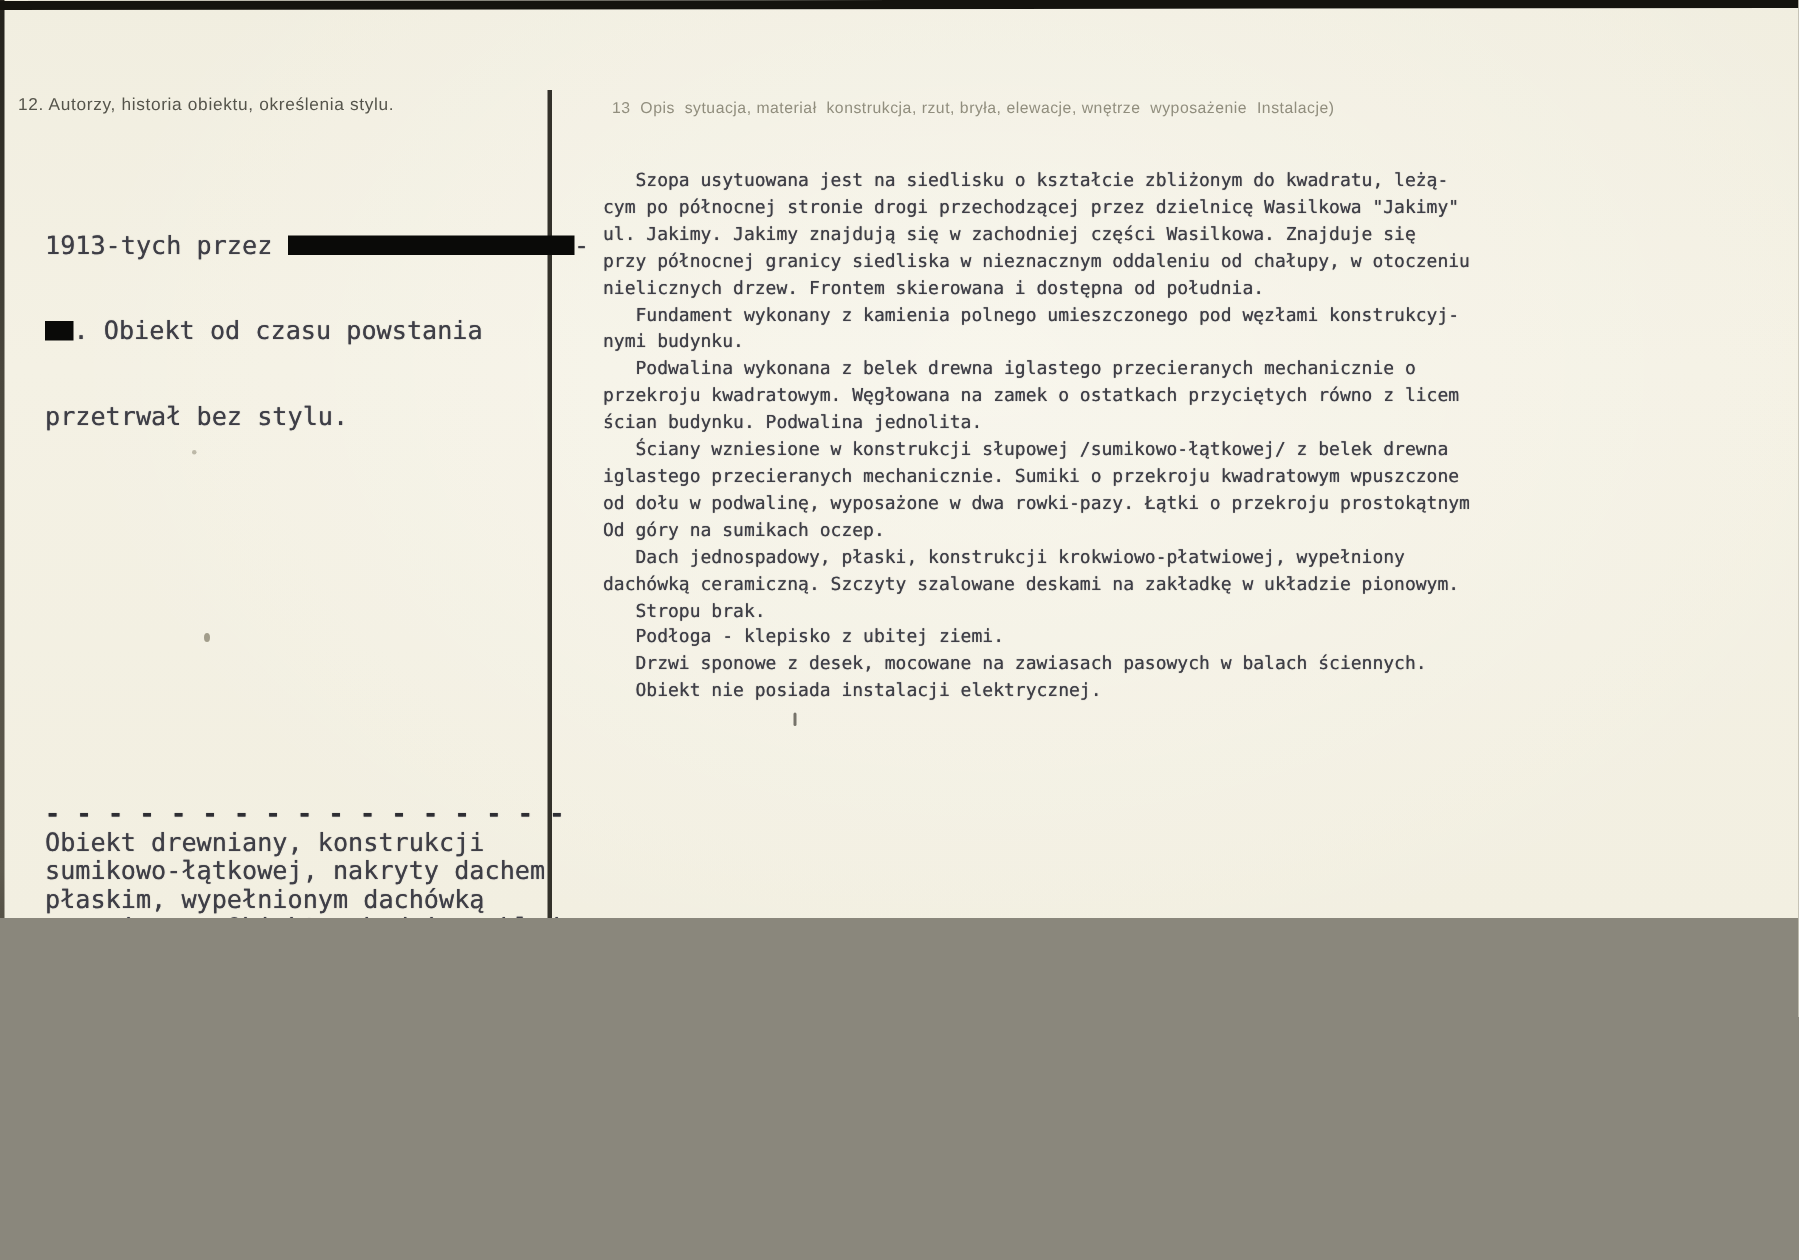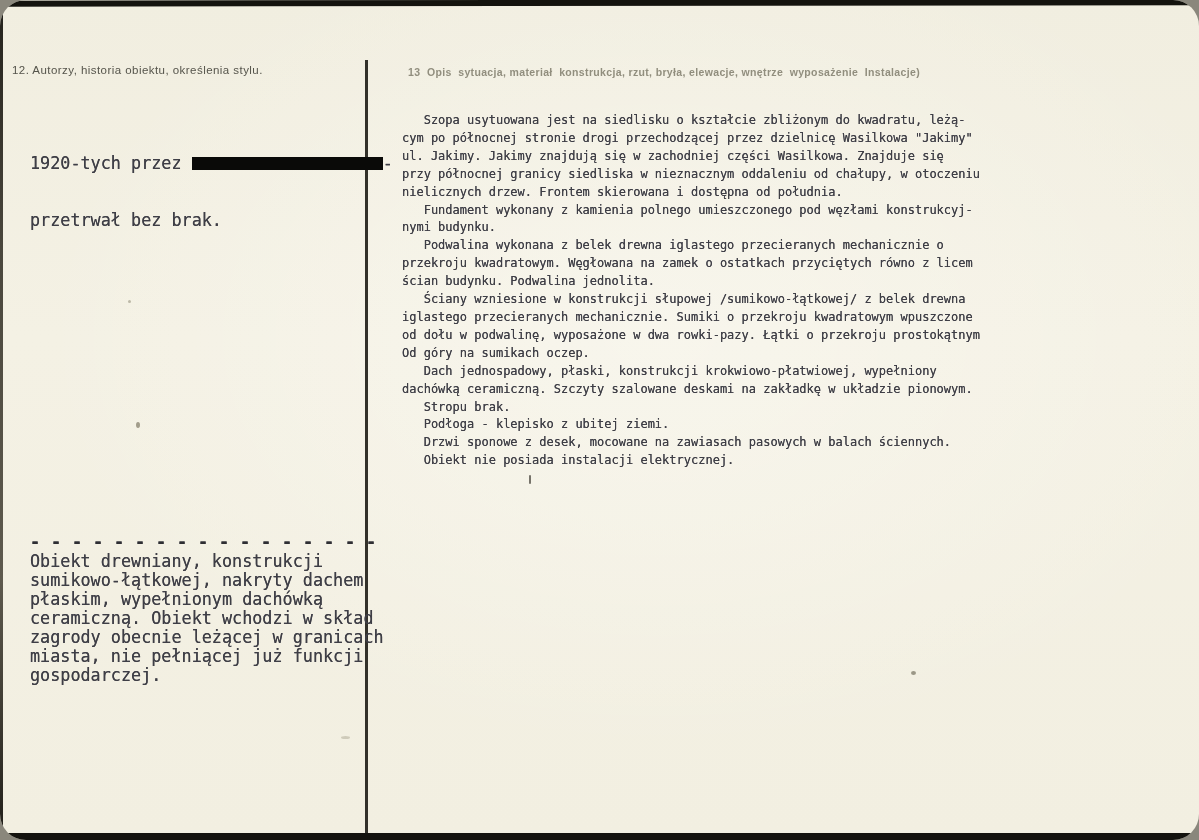--- a/index.html
+++ b/index.html
@@ -1,40 +1,39 @@
 <!DOCTYPE html>
 <html><head>
 <meta charset="utf-8">
 <style>
   html,body{margin:0;padding:0;background:#8a877c;}
   #scan{
     position:relative;
-    width:1199px;height:840px;
+    width:1199px;height:612px;
     background:#f3f0e2;
     background-image:
       radial-gradient(ellipse 900px 600px at 55% 40%, rgba(255,255,252,0.35), rgba(0,0,0,0) 70%),
       linear-gradient(180deg, #f1eee0 0%, #f4f1e4 40%, #f2efe1 100%);
     overflow:hidden;
     font-family:"DejaVu Sans Mono", monospace;
-    border-radius:26px;
   }
   .edgebar{position:absolute;background:#14130e;}
   #top-bar{left:0;top:0;width:1199px;height:6px;transform:skewY(-0.06deg);}
   #bottom-bar{left:0;top:833px;width:1199px;height:7px;}
   #left-edge{left:0;top:6px;width:3px;height:827px;background:linear-gradient(180deg,#23211b 0%,#4a473d 30%,#5e5a4e 70%,#23211b 100%);}
   #right-edge{left:1196px;top:6px;width:3px;height:827px;background:linear-gradient(180deg,#34322a,#54514555,#34322a);}
   #divider{position:absolute;left:365px;top:60px;width:3px;height:773px;background:#33312a;}
 
   .print-header{
     position:absolute;
     font-family:"Liberation Sans", sans-serif;
     white-space:pre;
   }
   #header-left{left:12px;top:64px;font-size:11.5px;letter-spacing:0.45px;color:#55544b;font-weight:500;}
-  #header-right{left:408px;top:66px;font-size:10.5px;letter-spacing:0.35px;color:#918e7e;font-weight:700;text-align:right;}
+  #header-right{left:408px;top:66px;font-size:10.5px;letter-spacing:0.35px;color:#918e7e;font-weight:400;text-align:right;}
 
   .typewriter{
     position:absolute;
     color:#3e3e46;
     white-space:pre;
     text-shadow:0 0 0.55px rgba(58,58,66,0.85);
   }
   .tw-left{font-size:16.8px;line-height:19px;}
   .tw-right{font-size:12px;line-height:17.9px;}
 
@@ -68,22 +67,23 @@
   <div id="bottom-bar" class="edgebar"></div>
   <div id="left-edge"></div>
   <div id="right-edge"></div>
   <div id="divider"></div>
 
   <div id="header-left" class="print-header">12. Autorzy, historia obiektu, określenia stylu.</div>
 
   <div id="header-right" class="print-header">13  Opis  sytuacja, materiał  konstrukcja, rzut, bryła, elewacje, wnętrze  wyposażenie  Instalacje)</div>
 
   <div id="history-block" class="typewriter tw-left">
-    <div><span>1920-tych przez </span><span id="redaction-bar-long" class="redaction"></span><span>-</span></div>
-    <div><span>przetrwał bez brak.</span></div>
+    <div><span>1913-tych przez </span><span id="redaction-bar-long" class="redaction"></span><span>-</span></div>
+    <div><span id="redaction-bar-short" class="redaction"></span><span>. Obiekt od czasu powstania</span></div>
+    <div><span>przetrwał bez stylu.</span></div>
   </div>
 
   <div id="separator-dashes" class="typewriter tw-left">- - - - - - - - - - - - - - - - -</div>
 
   <div id="style-block" class="typewriter tw-left">Obiekt drewniany, konstrukcji
 sumikowo-łątkowej, nakryty dachem
 płaskim, wypełnionym dachówką
 ceramiczną. Obiekt wchodzi w skład
 zagrody obecnie leżącej w granicach
 miasta, nie pełniącej już funkcji

